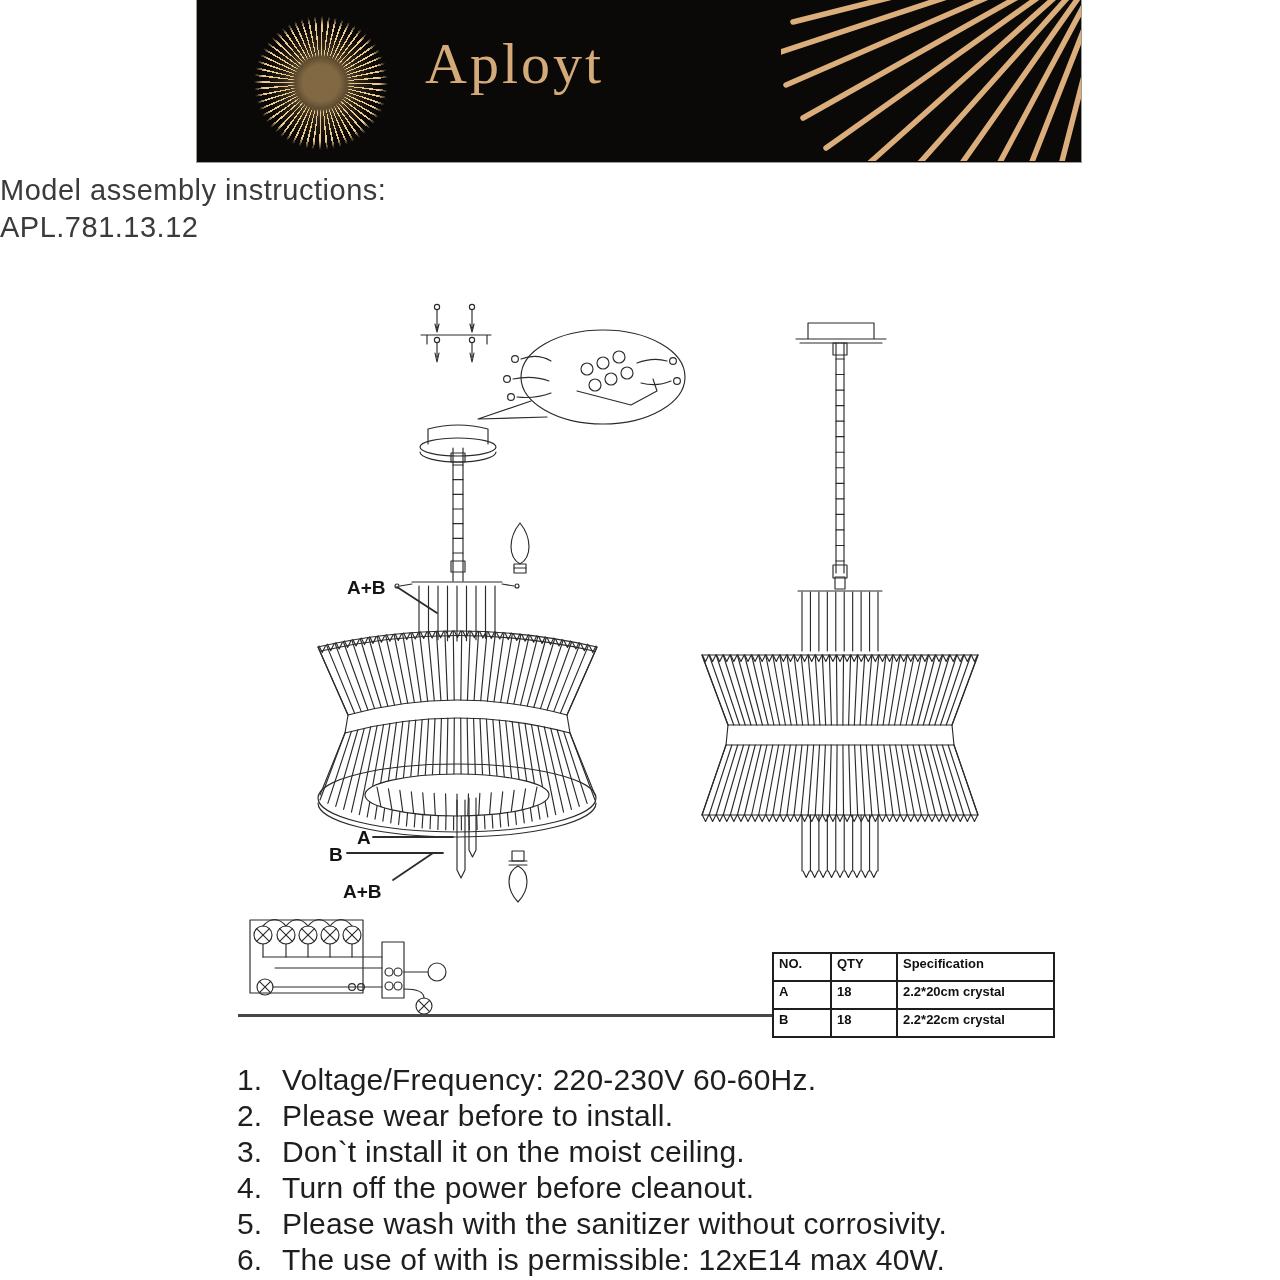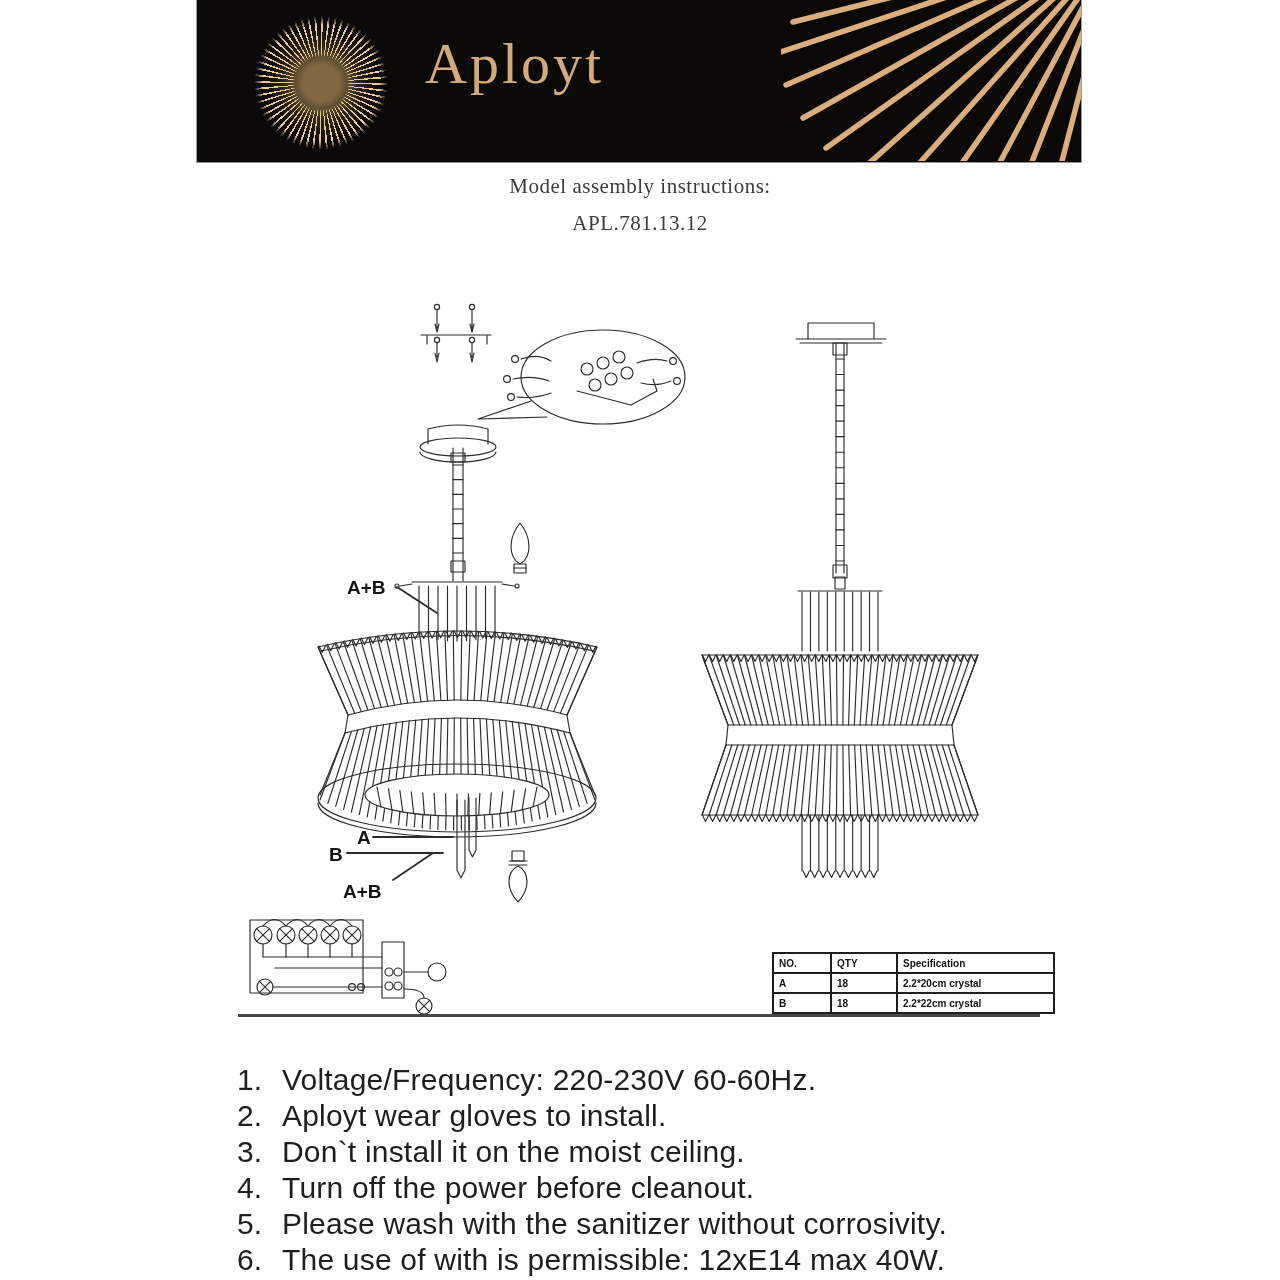--- a/index.html
+++ b/index.html
@@ -15,39 +15,39 @@
   .starburst{position:absolute;inset:0;border-radius:50%;
           background:repeating-conic-gradient(#ecc98f 0deg 1.7deg,rgba(0,0,0,0) 1.7deg 6deg);
           -webkit-mask:radial-gradient(circle,transparent 0 26px,#000 29px 58px,transparent 67px);
           mask:radial-gradient(circle,transparent 0 26px,#000 29px 58px,transparent 67px);}
   .wordmark{position:absolute;left:228px;top:30px;font-family:"Liberation Serif",serif;
           font-size:58px;font-weight:400;color:#d3aa78;letter-spacing:3px;}
   .fan{position:absolute;right:0;top:0;width:300px;height:161px;}
   .fan line{stroke:#dcae7c;stroke-width:5.5;stroke-linecap:round;}
 
   
-  .title-line{position:absolute;left:0;width:100%;text-align:center;
-          font-size:21px;color:#3b3b3b;letter-spacing:.5px;font-family:Liberation Serif, serif;}
+  .title-line{position:absolute;left:0;width:100%;text-align:left;
+          font-size:29px;color:#3b3b3b;letter-spacing:.5px;}
   .t1{top:174px;} .t2{top:211px;}
 
   
   svg.line-art{position:absolute;}
   .line-art line,.line-art path,.line-art ellipse,.line-art rect,.line-art circle{
       stroke:#2b2b2b;fill:none;stroke-width:1.15;stroke-linecap:round;stroke-linejoin:round;}
   .line-art .thick{stroke-width:1.8;}
   .line-art .fillw{fill:#ffffff;}
   .line-art text{stroke:none;fill:#141414;font-family:"Liberation Sans",sans-serif;
       font-size:19px;font-weight:bold;}
 
   
   .rule{position:absolute;left:238px;top:1014px;width:802px;height:3px;background:#474747;}
   table.spec{position:absolute;left:772px;top:952px;border-collapse:collapse;table-layout:fixed;
       width:268px;background:#fff;}
-  table.spec td{border:2px solid #1e1e1e;font-size:10px;font-weight:bold;color:#111;
-      padding:0 0 0 5px;height:18px;overflow:hidden;white-space:nowrap;}
+  table.spec td{border:2px solid #1e1e1e;font-size:13px;font-weight:bold;color:#111;
+      padding:0 0 8px 5px;height:18px;overflow:hidden;white-space:nowrap;}
   .c1{width:51px;} .c2{width:59px;margin-top:20px;} .c3{width:150px;}
 
   
   .instructions{position:absolute;left:228px;top:1062px;}
   .inst-row{display:flex;height:36px;line-height:36px;font-size:30px;color:#1e1e1e;}
   .inst-num{width:34px;text-align:right;flex:none;}
   .inst-txt{margin-left:20px;white-space:nowrap;letter-spacing:.2px;}
 </style>
 </head>
 <body>
@@ -617,21 +617,21 @@
   </tbody>
     </table>
 
   <div class="instructions">
     <div class="inst-row">
       <span class="inst-num">1.</span>
       <span class="inst-txt">Voltage/Frequency: 220-230V 60-60Hz.</span>
     </div>
     <div class="inst-row">
       <span class="inst-num">2.</span>
-      <span class="inst-txt">Aployt wear gloves to install.</span>
+      <span class="inst-txt">Please wear before to install.</span>
     </div>
     <div class="inst-row">
       <span class="inst-num">3.</span>
       <span class="inst-txt">Don`t install it on the moist ceiling.</span>
     </div>
     <div class="inst-row">
       <span class="inst-num">4.</span>
       <span class="inst-txt">Turn off the power before cleanout.</span>
     </div>
     <div class="inst-row">

